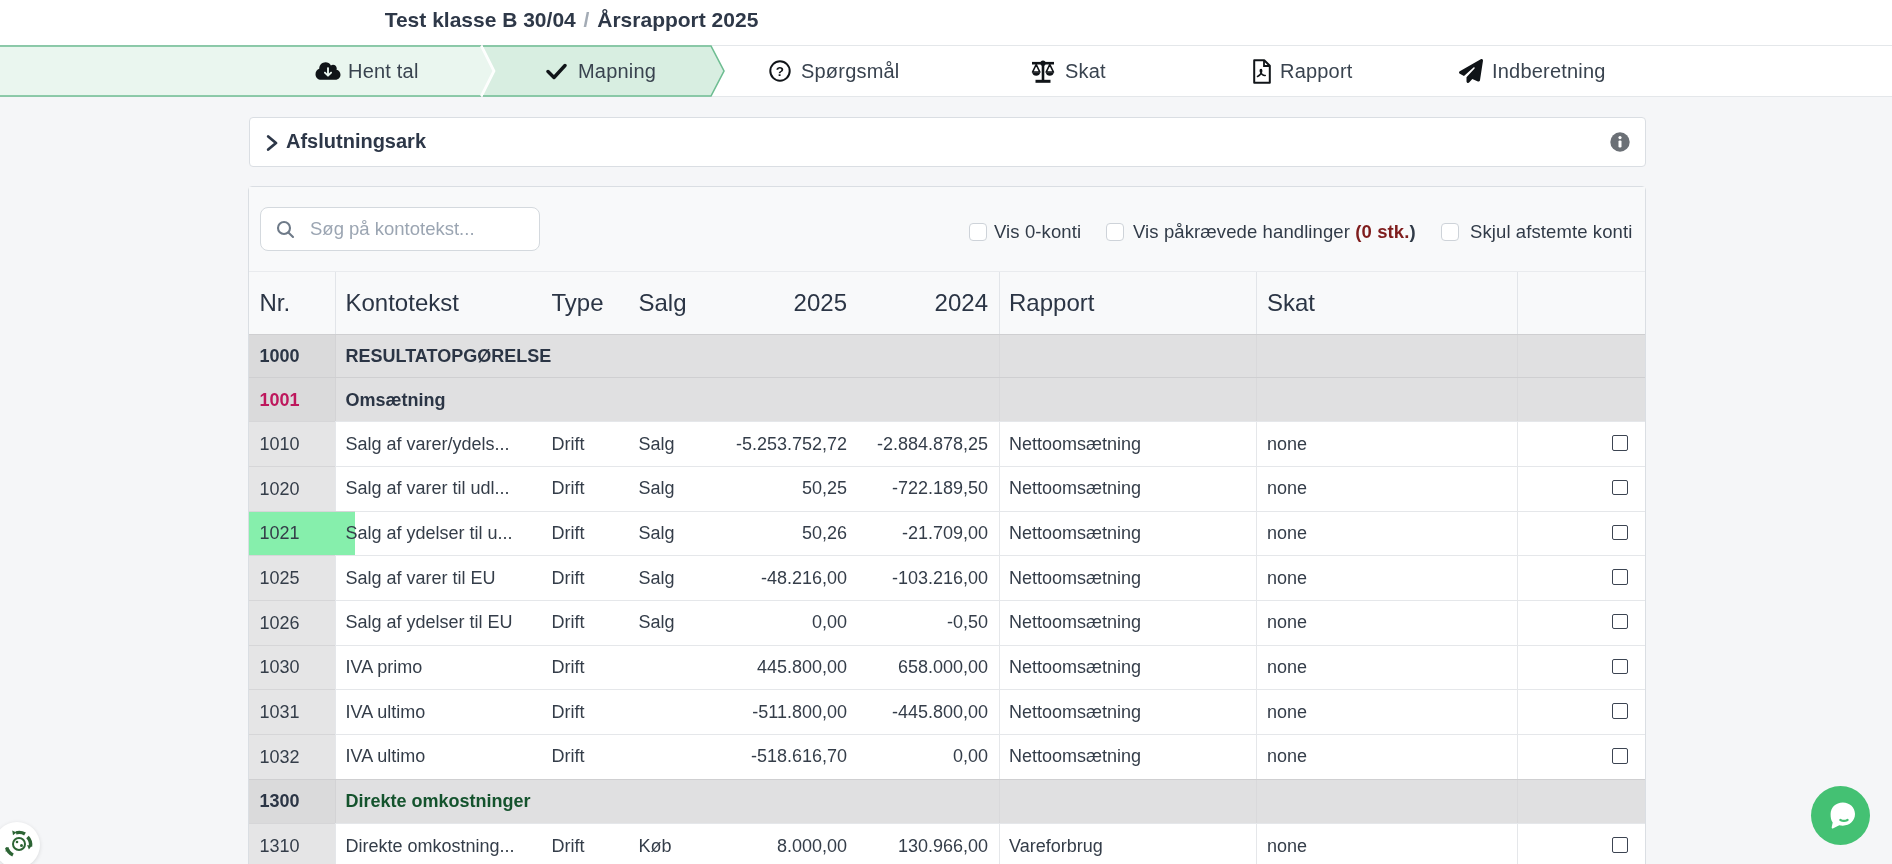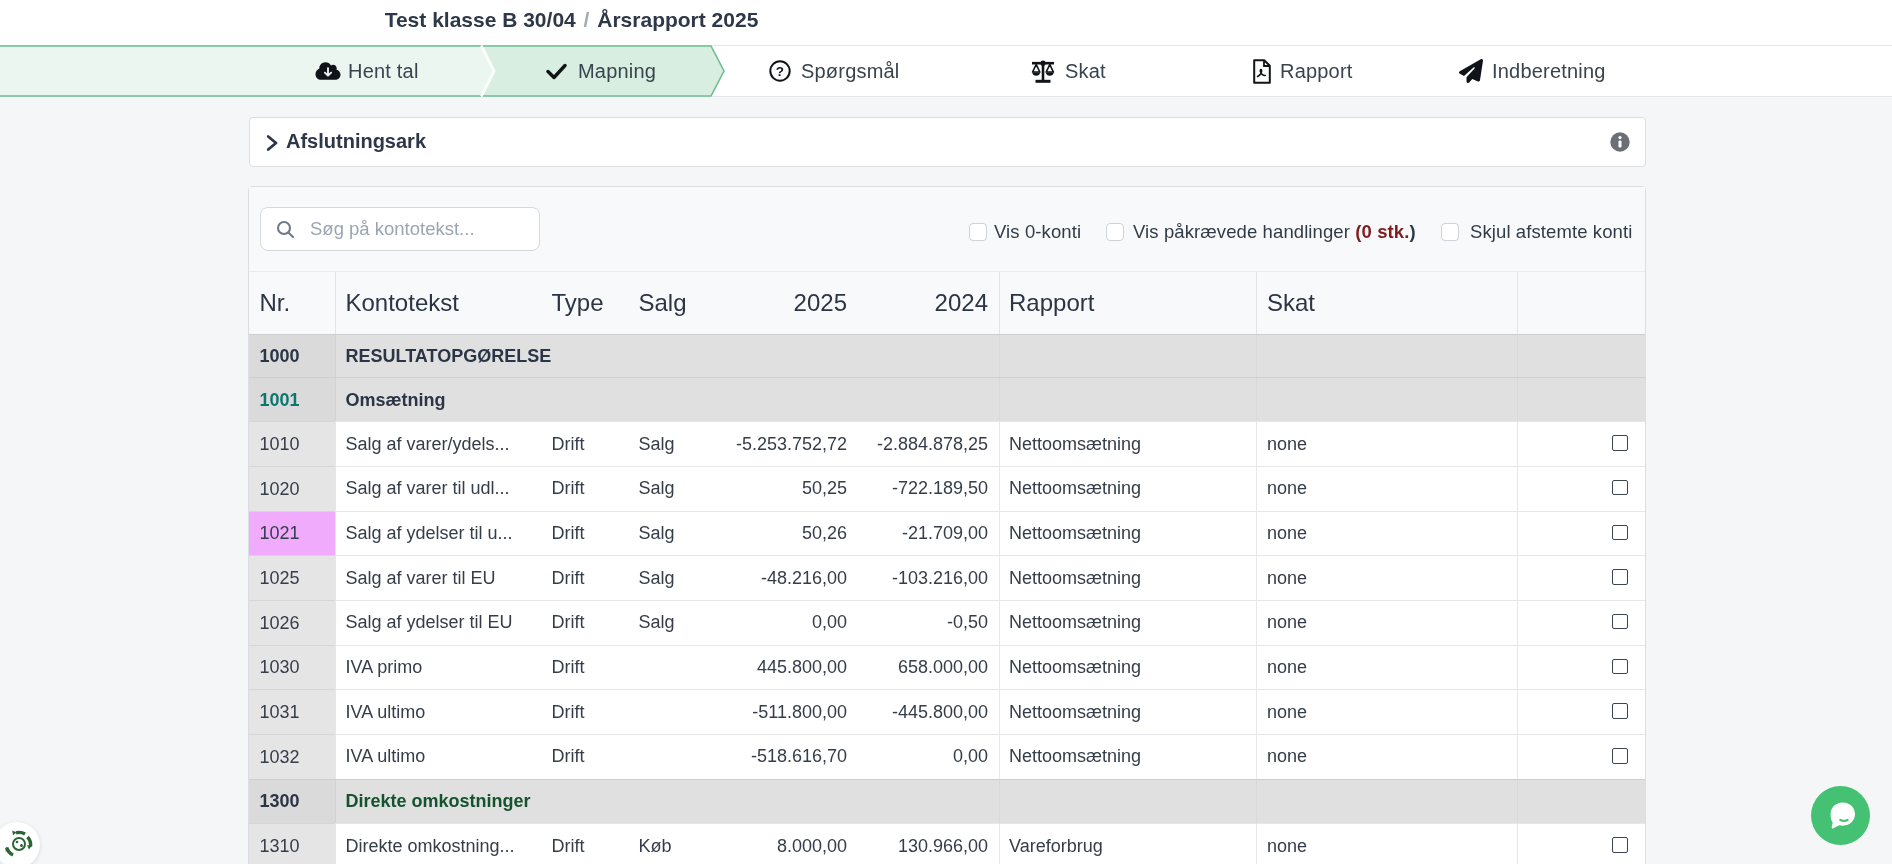--- a/index.html
+++ b/index.html
@@ -134,21 +134,21 @@
           <span style="margin-left:10.5px;font-weight:bold;color:#2b3545">1000</span>
         </div>
 <div class="cell" style="left:96.5px;font-weight:bold;color:#2b3545">RESULTATOPGØRELSE</div>
 </div>
 <div class="row" style="top:190.7px;height:44.7px;background:#e0e0e1;border-top:1px solid #cfcfd1;box-sizing:border-box;">
 <div class="vb" style="left:86px;background:#d3d3d5"></div>
 <div class="vb" style="left:750px;background:#d9d9db"></div>
 <div class="vb" style="left:1007px;background:#d9d9db"></div>
 <div class="vb" style="left:1268px;background:#d9d9db"></div>
 <div class="cell" style="left:0;width:86px;background:#dadadb">
-          <span style="margin-left:10.5px;font-weight:bold;color:#0f766e">1001</span>
+          <span style="margin-left:10.5px;font-weight:bold;color:#be185d">1001</span>
         </div>
 <div class="cell" style="left:96.5px;font-weight:bold;color:#2b3545">Omsætning</div>
 </div>
 <div class="row" style="top:234.7px;height:44.7px;background:#fff;border-top:1px solid #e5e7ea;box-sizing:border-box;">
 <div class="vb" style="left:86px;background:#e5e7ea"></div>
 <div class="vb" style="left:750px;background:#e5e7ea"></div>
 <div class="vb" style="left:1007px;background:#e5e7ea"></div>
 <div class="vb" style="left:1268px;background:#e5e7ea"></div>
 <div class="cell" style="left:0;width:86px;background:#e5e5e6;border-top:1px solid #d6d6d8;margin-top:-1px;height:calc(100% + 1px)">
           <span style="margin-left:10.5px">1010</span>
@@ -177,21 +177,21 @@
 <div class="cell num" style="left:579px;width:160px">-722.189,50</div>
 <div class="cell" style="left:760px">Nettoomsætning</div>
 <div class="cell" style="left:1018px">none</div>
 <div class="tbcb" style="left:1363px;top:13.0px"></div>
 </div>
 <div class="row" style="top:324.1px;height:44.7px;background:#fff;border-top:1px solid #e5e7ea;box-sizing:border-box;">
 <div class="vb" style="left:86px;background:#e5e7ea"></div>
 <div class="vb" style="left:750px;background:#e5e7ea"></div>
 <div class="vb" style="left:1007px;background:#e5e7ea"></div>
 <div class="vb" style="left:1268px;background:#e5e7ea"></div>
-<div class="cell" style="left:0;width:86px;background:#f0abfc;border-top:1px solid #d6d6d8;margin-top:-1px;height:calc(100% + 1px)">
+<div class="cell" style="left:0;width:106px;background:#86efac;border-top:1px solid #d6d6d8;margin-top:-1px;height:calc(100% + 1px)">
           <span style="margin-left:10.5px">1021</span>
         </div>
 <div class="cell" style="left:96.5px">Salg af ydelser til u...</div>
 <div class="cell" style="left:302.5px">Drift</div>
 <div class="cell" style="left:389.5px">Salg</div>
 <div class="cell num" style="left:438px;width:160px">50,26</div>
 <div class="cell num" style="left:579px;width:160px">-21.709,00</div>
 <div class="cell" style="left:760px">Nettoomsætning</div>
 <div class="cell" style="left:1018px">none</div>
 <div class="tbcb" style="left:1363px;top:13.0px"></div>

